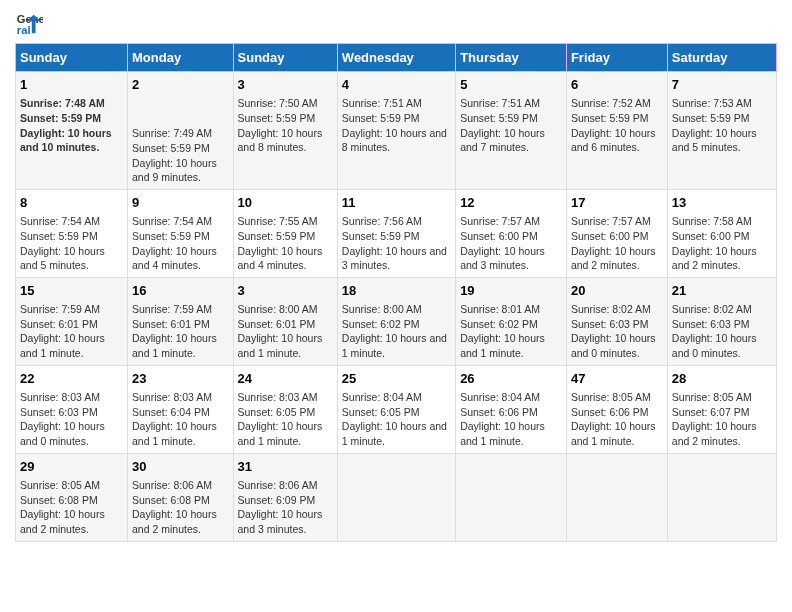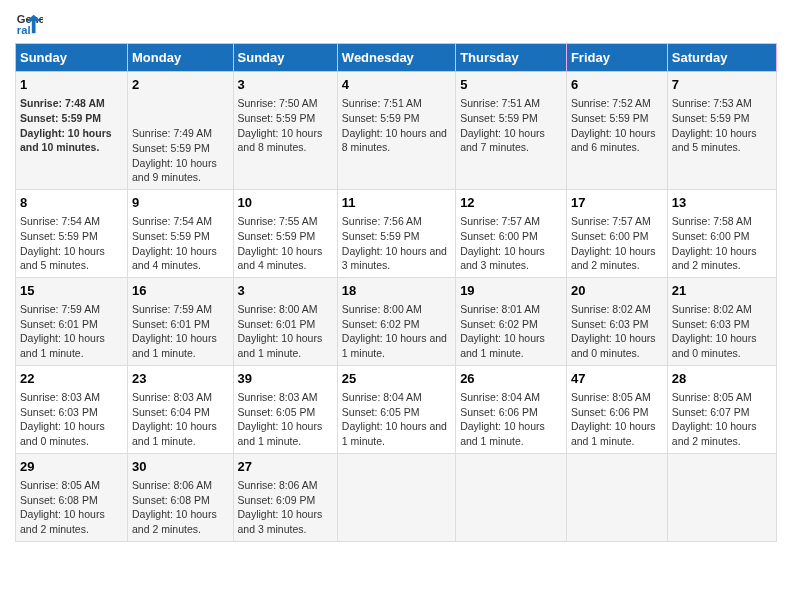--- a/index.html
+++ b/index.html
@@ -255,21 +255,21 @@
 Sunset: 6:03 PM
 Daylight: 10 hours and 0 minutes.</div>
         </td>
         <td>
           <span class="day-num">23</span>
           <div class="cell-text" style="white-space: pre-line;">Sunrise: 8:03 AM
 Sunset: 6:04 PM
 Daylight: 10 hours and 1 minute.</div>
         </td>
         <td>
-          <span class="day-num">39</span>
+          <span class="day-num">24</span>
           <div class="cell-text" style="white-space: pre-line;">Sunrise: 8:03 AM
 Sunset: 6:05 PM
 Daylight: 10 hours and 1 minute.</div>
         </td>
         <td>
           <span class="day-num">25</span>
           <div class="cell-text" style="white-space: pre-line;">Sunrise: 8:04 AM
 Sunset: 6:05 PM
 Daylight: 10 hours and 1 minute.</div>
         </td>
@@ -299,21 +299,21 @@
 Sunset: 6:08 PM
 Daylight: 10 hours and 2 minutes.</div>
         </td>
         <td>
           <span class="day-num">30</span>
           <div class="cell-text" style="white-space: pre-line;">Sunrise: 8:06 AM
 Sunset: 6:08 PM
 Daylight: 10 hours and 2 minutes.</div>
         </td>
         <td>
-          <span class="day-num">27</span>
+          <span class="day-num">31</span>
           <div class="cell-text" style="white-space: pre-line;">Sunrise: 8:06 AM
 Sunset: 6:09 PM
 Daylight: 10 hours and 3 minutes.</div>
         </td>
         <td class="empty-cell"></td>
         <td class="empty-cell"></td>
         <td class="empty-cell"></td>
         <td class="empty-cell"></td>
       </tr>
     </tbody>

